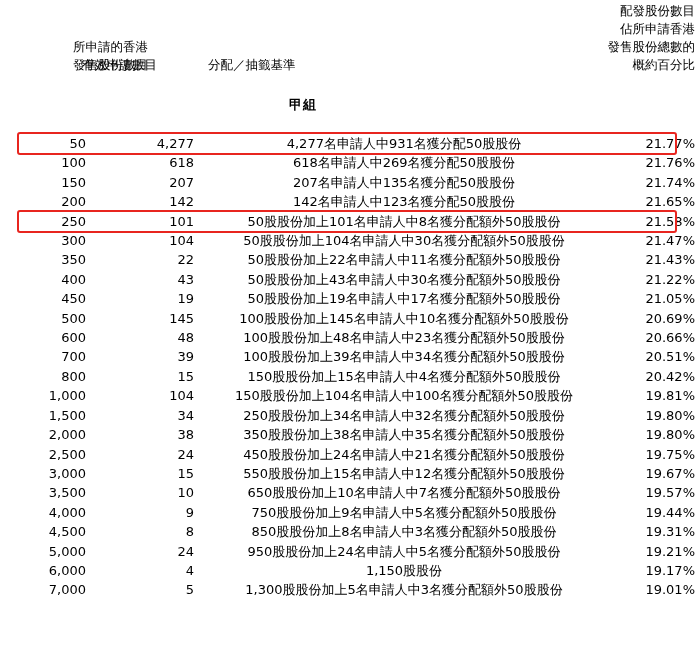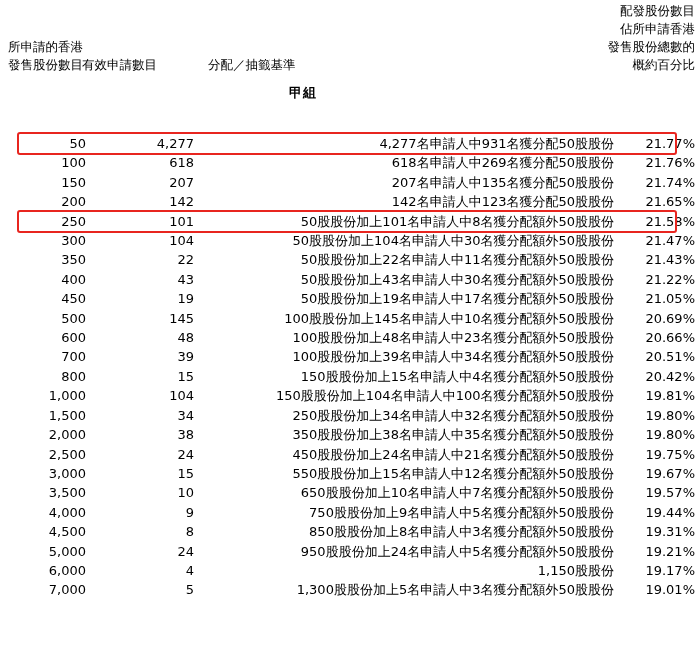--- a/index.html
+++ b/index.html
@@ -26,23 +26,23 @@
     position: relative;
     height: 92px;
   }
   .hdr-col {
     position: absolute;
     font-size: 12.5px;
     line-height: 18px;
     white-space: nowrap;
   }
   .hdr-left {
-    left: 8px;
+    left: 18px;
     top: 38px;
-    text-align: left;
+    text-align: right;
     width: 130px;
   }
   .hdr-mid {
     left: 82px;
     top: 56px;
     width: 120px;
     text-align: left;
   }
   .hdr-basis {
     left: 208px;
@@ -52,21 +52,21 @@
   .hdr-right {
     right: 0;
     top: 2px;
     text-align: right;
     width: 200px;
   }
   .hdr-right div { display: block; }
 
   .group-label {
     position: absolute;
-    top: 84px;
+    top: 96px;
     left: 0;
     width: 606px;
     text-align: center;
     font-size: 13px;
     font-weight: 700;
     letter-spacing: 1px;
   }
 
   
   .table-wrap {
@@ -92,21 +92,21 @@
     text-align: right;
     padding-right: 8px;
   }
   td.c-apps {
     width: 108px;
     text-align: right;
     padding-right: 8px;
   }
   td.c-basis {
     width: 420px;
-    text-align: right;
+    text-align: center;
     padding-left: 10px;
   }
   td.c-pct {
     width: 81px;
     text-align: right;
     padding-right: 6px;
   }
 
   
   .hl-box {

